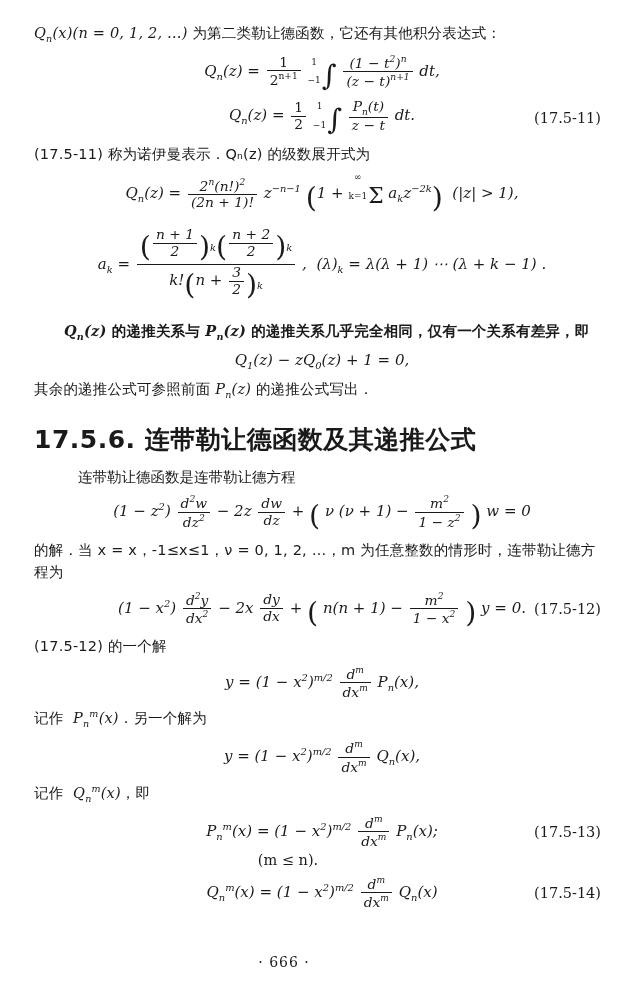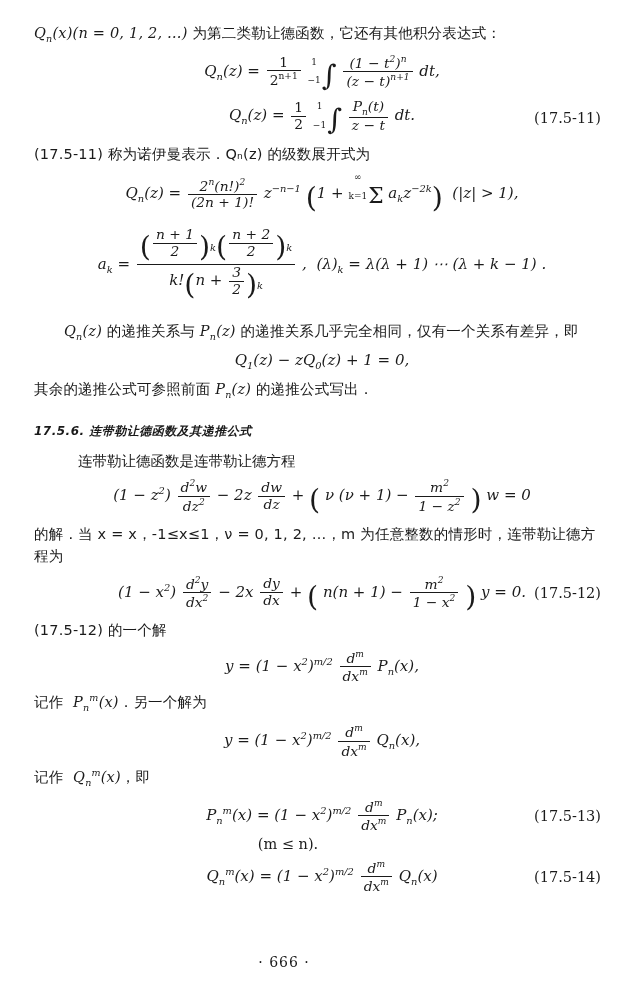--- a/index.html
+++ b/index.html
@@ -27,21 +27,21 @@
     left: 34px;
     top: 22px;
     width: 576px;
   }
   .para {
     font-size: 15.5px;
     line-height: 1.55;
     margin: 0 0 6px 0;
     letter-spacing: 0.2px;
   }
-  .para.indent { text-indent: 30px; }
+  .para.indent { text-indent: 30px; font-weight: bold; }
   .cn { font-family: "DejaVu Sans", sans-serif; font-size: 14.5px; }
   .math {
     font-family: "DejaVu Serif", serif;
     font-style: italic;
   }
   .eq-block {
     position: relative;
     margin: 7px 0 7px 0;
     text-align: center;
     font-size: 15px;
@@ -50,24 +50,23 @@
     position: absolute;
     right: 9px;
     top: 50%;
     transform: translateY(-50%);
     font-style: normal;
     font-family: "DejaVu Serif", serif;
     font-size: 14.5px;
   }
   .heading {
     font-family: "DejaVu Sans", sans-serif;
-    font-size: 12px;
+    font-size: 25px;
     margin: 20px 0 12px 0;
     letter-spacing: 0.5px;
-    font-style: italic;
   }
   .subpara {
     font-family: "DejaVu Sans", sans-serif;
     font-size: 14.5px;
     margin: 6px 0 6px 44px;
   }
   .footer {
     position: absolute;
     left: 0;
     right: 0;

